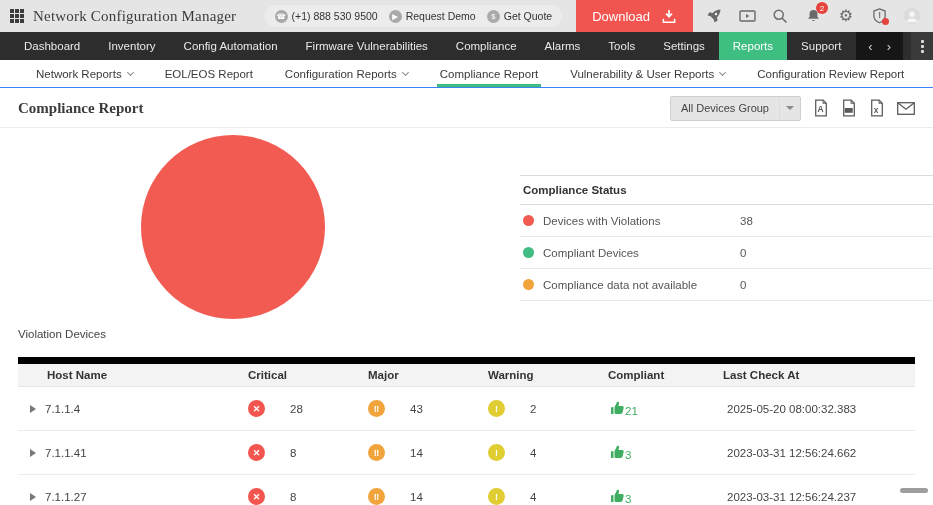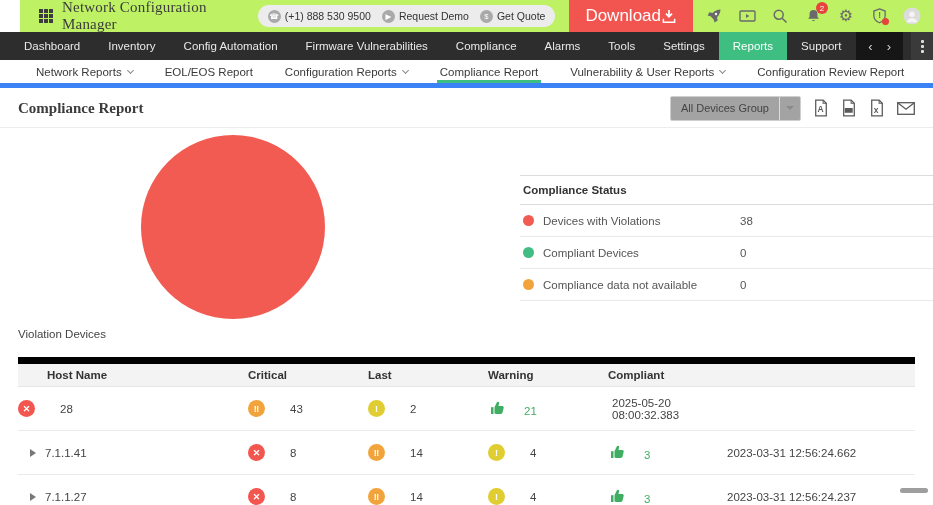--- a/index.html
+++ b/index.html
@@ -4,35 +4,35 @@
 <style>
   * { margin:0; padding:0; box-sizing:border-box; }
   body { background:#fff; }
   .screen {
     position:relative; width:933px; height:505px; overflow:hidden;
     background:#fff; font-family:"Liberation Sans", sans-serif; color:#444;
   }
 
   
   .topbar { position:absolute; top:0; left:0; right:0; height:32px;
-    background:#bef264; display:flex; align-items:center; padding-left:19px;margin-left:20px; }
+    background:#e5e5e5; display:flex; align-items:center; padding-left:10px; }
   .grid-icon { width:14px; height:14px; display:grid;
     grid-template-columns:repeat(3,4px); grid-template-rows:repeat(3,4px); gap:1px; cursor:pointer; }
   .grid-icon span { background:#3d3d3d; }
   .app-title { margin-left:9px; font-family:"Liberation Serif", serif;
     font-size:15px; color:#3c3c3c; letter-spacing:.2px; }
   .topbar-right { margin-left:auto; display:flex; align-items:center; height:100%; }
   .contact-pill { background:#ececec; border-radius:12px; height:22px; display:flex;
     align-items:center; padding:0 10px; gap:11px; font-size:10.5px; color:#333; margin-right:14px; }
   .pill-item { display:flex; align-items:center; gap:4px; white-space:nowrap; cursor:pointer; }
   .pill-ico { width:13px; height:13px; border-radius:50%; background:#a9a9a9; color:#fff;
     font-size:7.5px; display:flex; align-items:center; justify-content:center; }
-  .download-btn { height:32px; border:none; background:#f2544f; color:#fff; font-size:17px;
+  .download-btn { height:32px; border:none; background:#f2544f; color:#fff; font-size:13px;
     font-family:"Liberation Sans",sans-serif; padding:0 16px; display:flex; align-items:center;
-    cursor:pointer; }
+    gap:11px; cursor:pointer; }
   .top-icons { display:flex; align-items:center; gap:15px; padding:0 12px; }
   .tico { position:relative; width:18px; height:18px; display:flex; align-items:center;
     justify-content:center; cursor:pointer; color:#6a6a6a; }
   .badge { position:absolute; top:-5px; right:-6px; min-width:12px; height:12px; border-radius:6px;
     background:#e6433c; color:#fff; font-size:8px; display:flex; align-items:center;
     justify-content:center; padding:0 2px; }
   .red-dot { position:absolute; bottom:0; right:-1px; width:7px; height:7px; border-radius:50%;
     background:#e6433c; }
   .gear-glyph { font-size:16px; line-height:1; }
 
@@ -43,36 +43,36 @@
   .nav-item.active { background:#3fbe82; color:#fff; }
   .nav-arrows { margin-left:auto; background:#161616; display:flex; align-items:center;
     gap:14px; padding:0 12px; color:#d5d5d5; font-size:13px; }
   .nav-arrow { cursor:pointer; line-height:1; }
   .nav-kebab { width:22px; margin-left:8px; background:#3a3a3a; display:flex; flex-direction:column;
     align-items:center; justify-content:center; gap:2px; cursor:pointer; }
   .nav-kebab i { width:3px; height:3px; background:#dedede; border-radius:1px; }
 
   
   .subnav { position:absolute; top:60px; left:0; right:0; height:28px; background:#fff;
-    border-bottom:5px solid #3b82f6; display:flex; align-items:stretch; padding-left:20px;
+    border-bottom:1px solid #3b82f6; display:flex; align-items:stretch; padding-left:20px;
     font-size:11.5px; color:#3a3a3a; }
   .subnav-item { position:relative; display:flex; align-items:center; gap:6px;
     padding:0 16px; cursor:pointer; white-space:nowrap; }
   .subnav-item.active::after { content:""; position:absolute; left:13px; right:13px; bottom:0;
     height:3px; background:#3fbe82; }
   .caret-down { width:5px; height:5px; border-right:1.3px solid #8b8b8b;
     border-bottom:1.3px solid #8b8b8b; transform:rotate(45deg); margin-top:-3px; }
 
   
   .page-head { position:absolute; top:89px; left:0; right:0; height:39px; display:flex;
     align-items:center; padding:0 18px; border-bottom:1px solid #ececec; }
   .page-title { font-family:"Liberation Serif", serif; font-size:15px; font-weight:bold; color:#3c3c3c; }
   .head-controls { margin-left:auto; display:flex; align-items:center; gap:12px; }
   .select-box { display:flex; height:25px; border:1px solid #cfcfcf; border-radius:2px;
-    background:#a3a3a3; font-size:11px; color:#444; cursor:pointer; }
+    background:#e5e5e5; font-size:11px; color:#444; cursor:pointer; }
   .select-label { display:flex; align-items:center; padding:0 10px; min-width:108px; }
   .select-caret { width:21px; border-left:1px solid #dcdcdc; display:flex; align-items:center;
     justify-content:center; }
   .tri-down { width:0; height:0; border-left:4px solid transparent; border-right:4px solid transparent;
     border-top:4px solid #8a8a8a; }
   .exp-ico { display:flex; align-items:center; cursor:pointer; }
 
   
   .chart-section { position:absolute; top:128px; left:0; right:0; height:200px; }
   .pie { position:absolute; left:141px; top:7px; width:184px; height:184px; border-radius:50%; }
@@ -93,21 +93,21 @@
     border-top:7px solid #000000; border-bottom:1px solid #e6e6e6; }
   .vt-head .host-h { padding-left:29px; }
   .vt-row { height:44px; border-bottom:1px solid #eceaea; color:#444; }
   .host-cell { display:flex; align-items:center; gap:9px; padding-left:12px; }
   .expand-arrow { width:0; height:0; border-left:6px solid #787878;
     border-top:4px solid transparent; border-bottom:4px solid transparent; cursor:pointer; }
   .sev-cell { display:flex; align-items:center; }
   .sev-ico { width:17px; height:17px; border-radius:50%; color:#fff; display:flex;
     align-items:center; justify-content:center; font-size:9px; font-weight:bold; flex:0 0 auto; }
   .sev-count { margin-left:25px; }
-  .comp-cell { display:flex; align-items:end; gap:19px; padding-left:2px; }
+  .comp-cell { display:flex; align-items:end; gap:0; padding-left:2px; }
   .comp-num { font-size:11.5px; }
   .lc-cell { padding-left:4px; }
 
   .scroll-dash { position:absolute; right:5px; bottom:12px; width:28px; height:5px;
     border-radius:3px; background:#9e9e9e; cursor:pointer; }
 </style>
 </head>
 <body>
 
 <div class="screen">
@@ -319,26 +319,31 @@
       </div>
     </div>
   </section>
 
   <section class="violations">
     <div class="section-title">Violation Devices</div>
 
     <div class="vt-head">
       <span class="host-h">Host Name</span>
       <span>Critical</span>
-      <span>Last</span>
+      <span>Major</span>
       <span>Warning</span>
       <span>Compliant</span>
+      <span>Last Check At</span>
     </div>
 
     <div class="vt-row">
+      <span class="host-cell">
+        <span class="expand-arrow"></span>
+        <span>7.1.1.4</span>
+      </span>
       <span class="sev-cell">
         <span class="sev-ico" style="background: rgb(242, 86, 79);">✕</span>
         <span class="sev-count">28</span>
       </span>
       <span class="sev-cell">
         <span class="sev-ico" style="background: rgb(242, 164, 60);">‼</span>
         <span class="sev-count">43</span>
       </span>
       <span class="sev-cell">
         <span class="sev-ico" style="background: rgb(224, 205, 50);">!</span>

